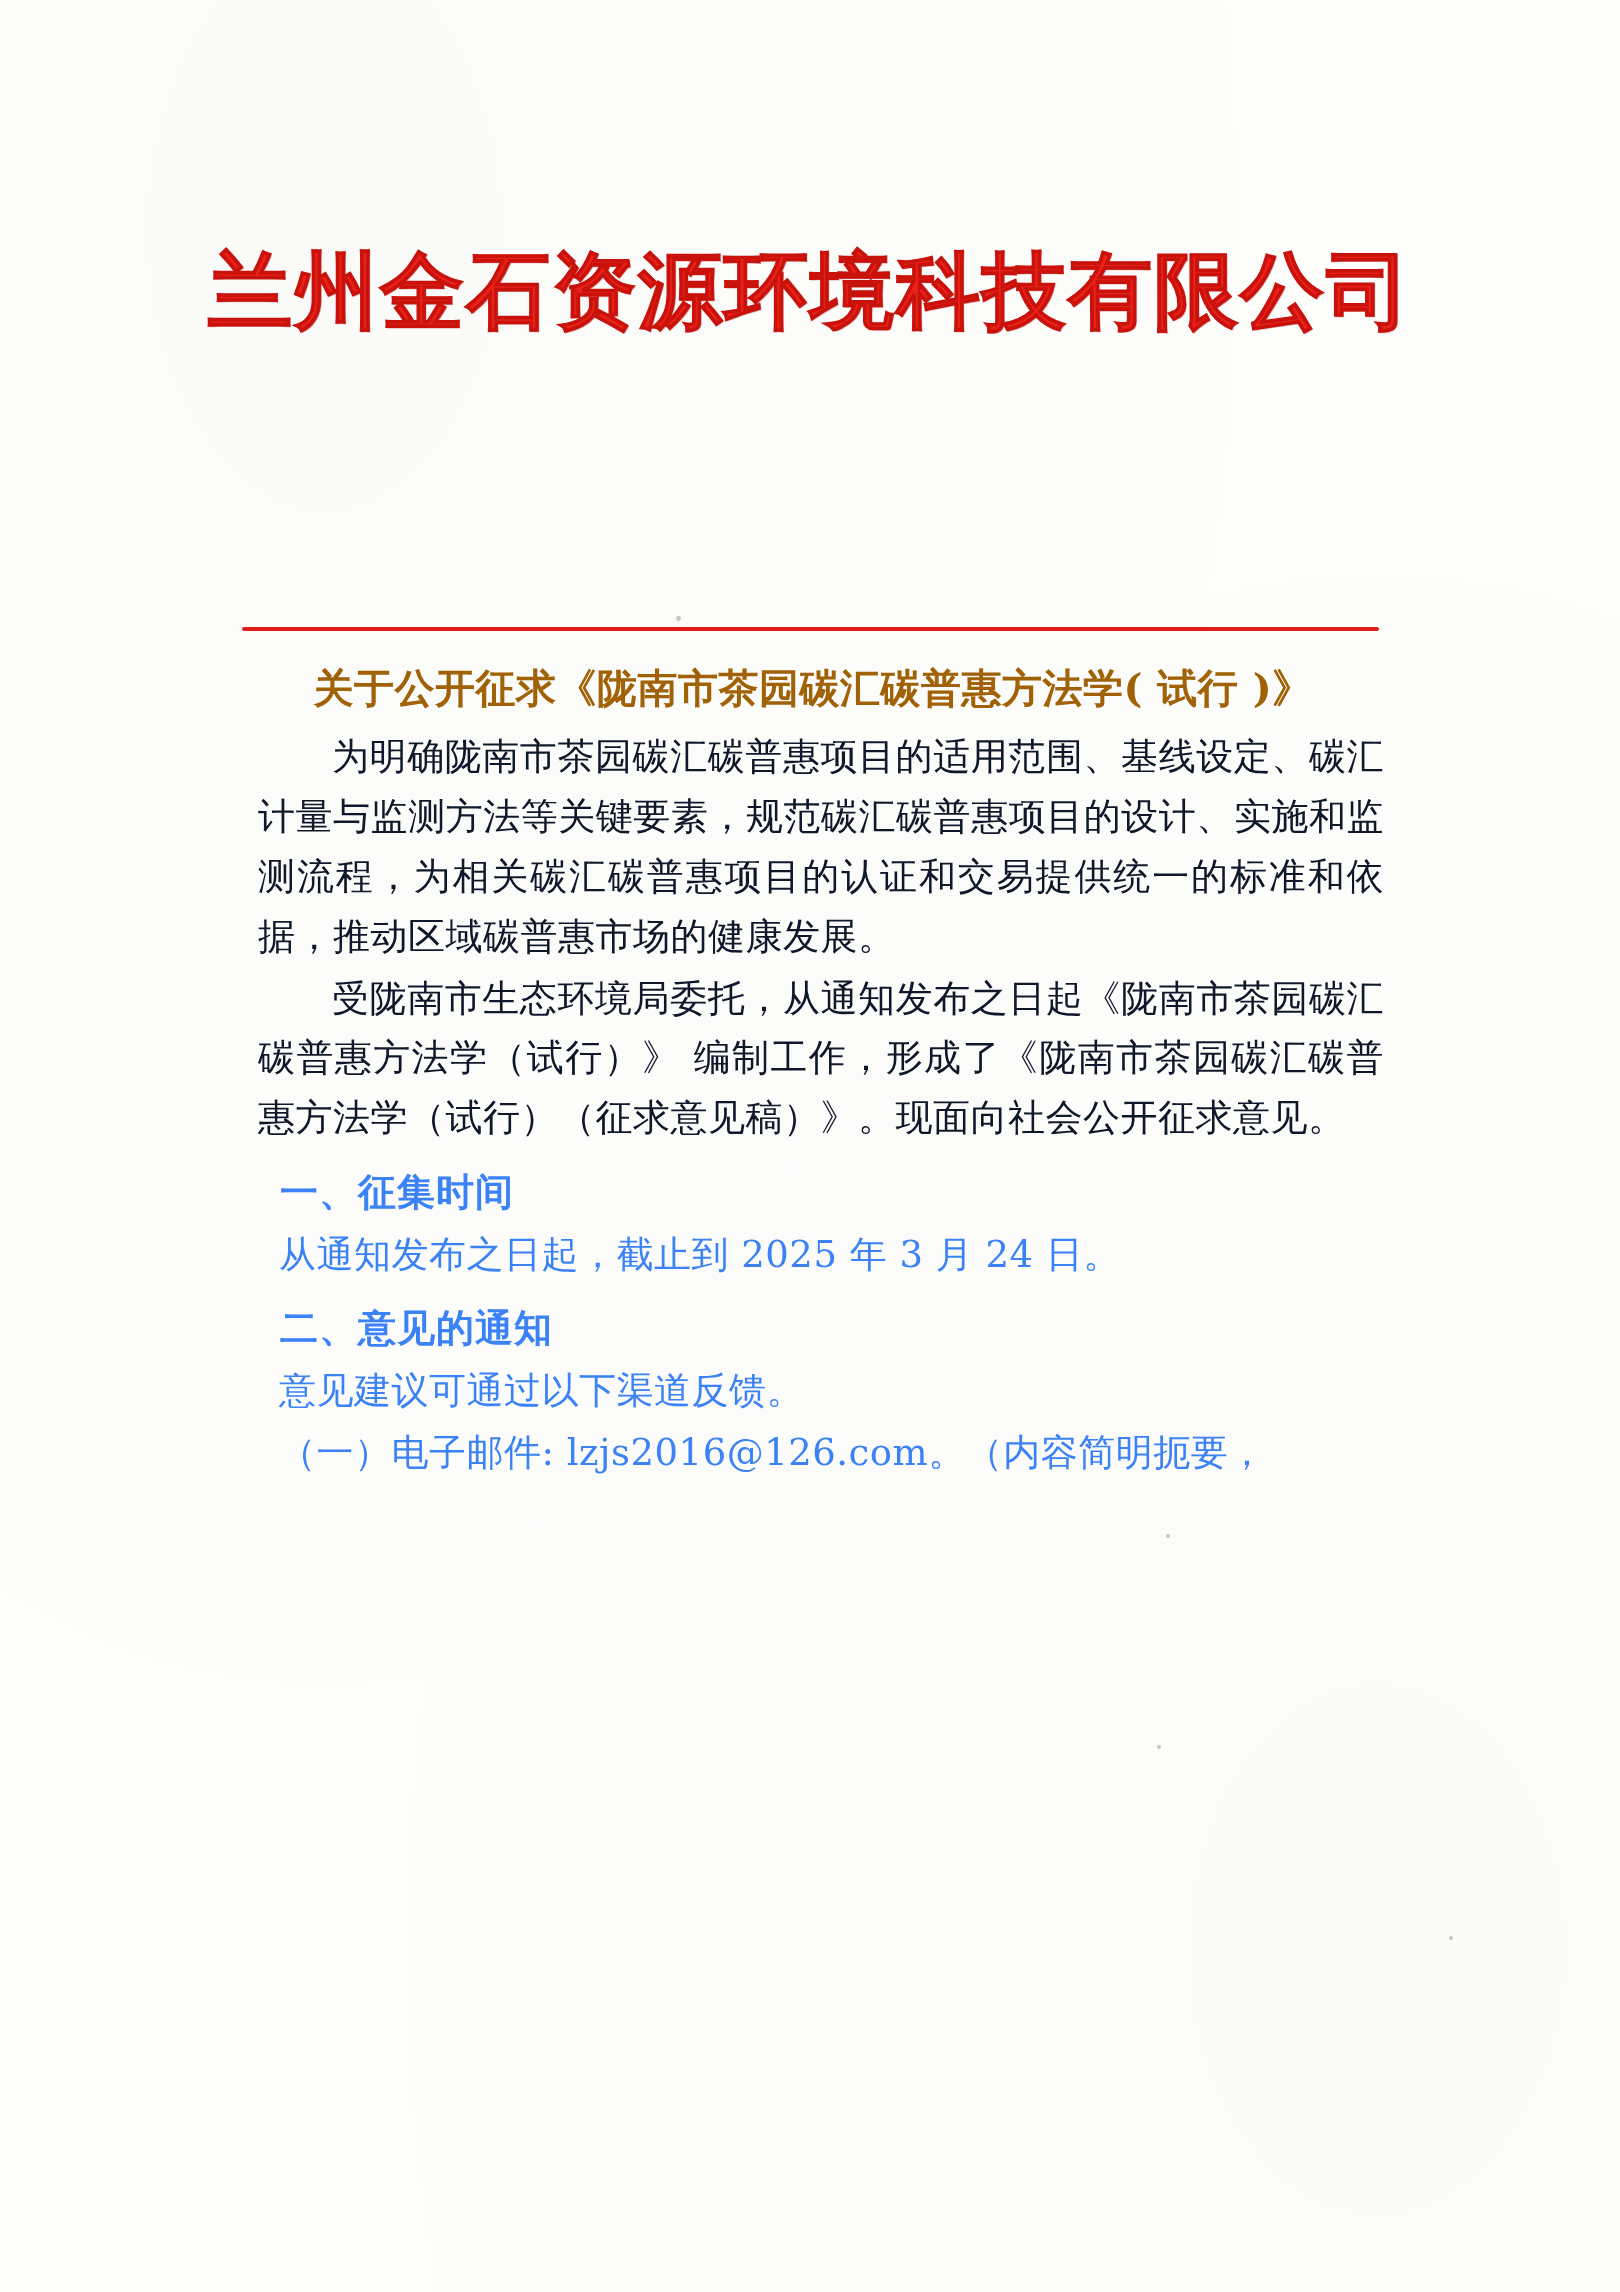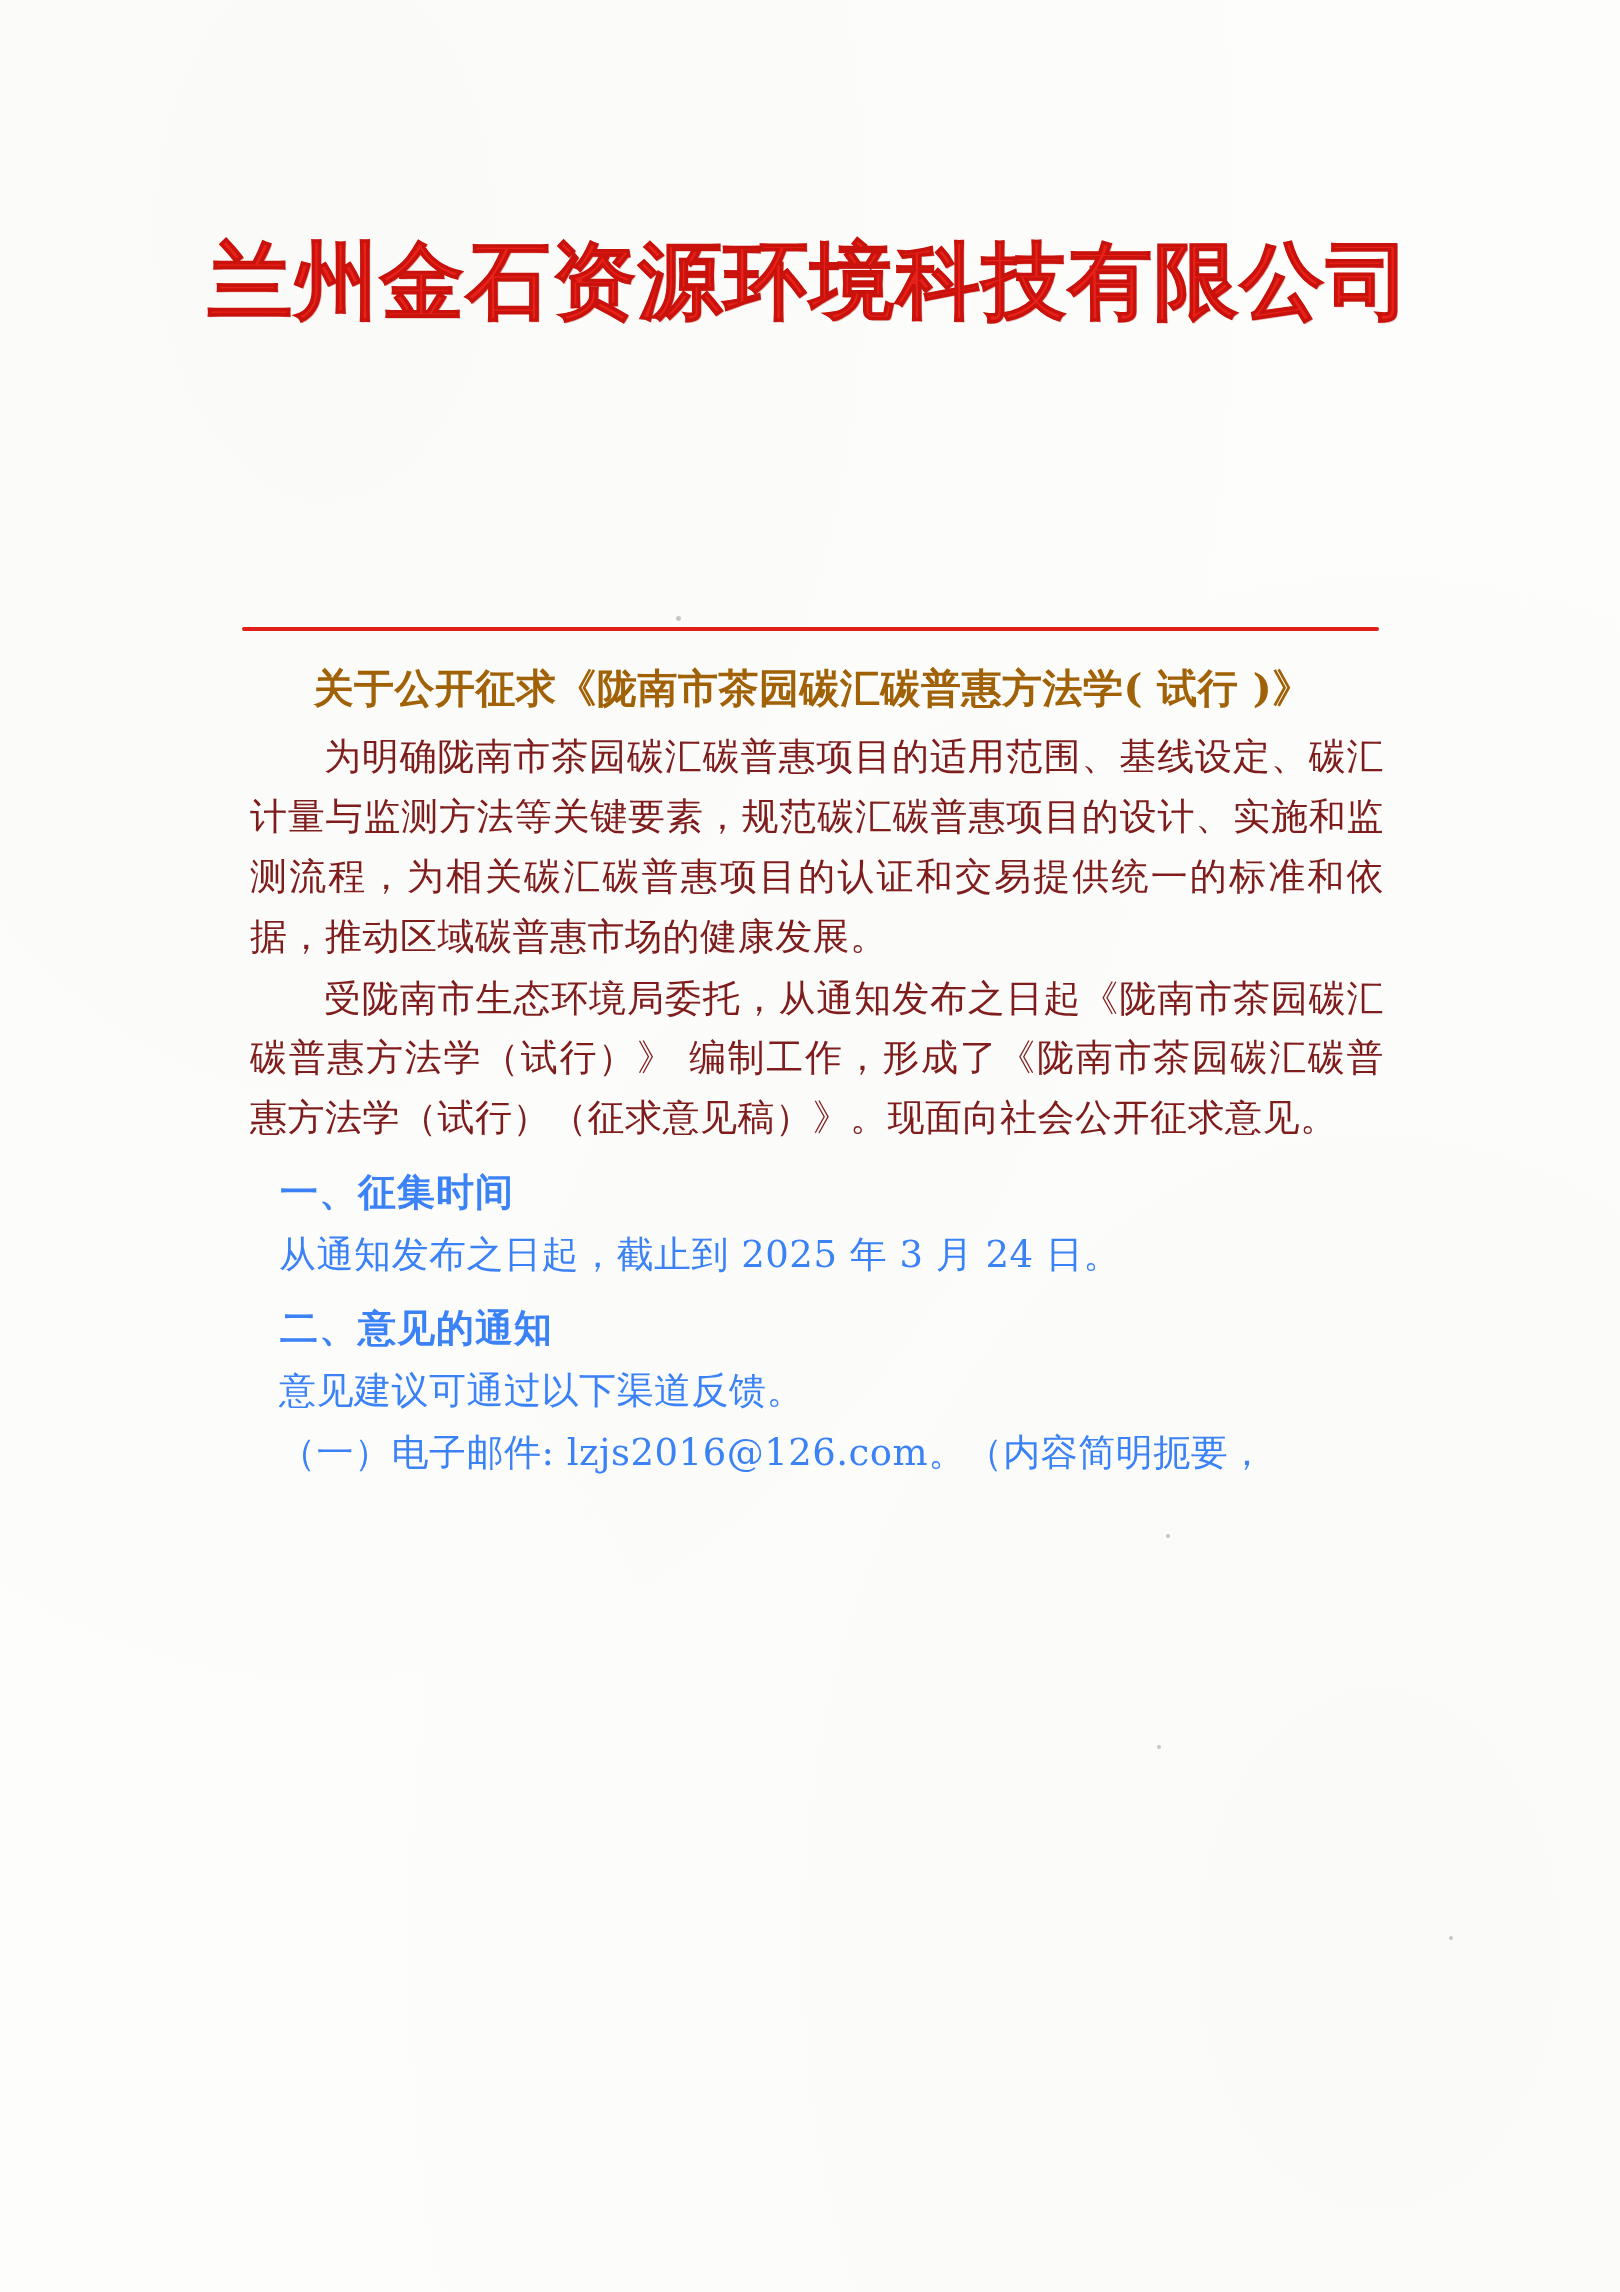--- a/index.html
+++ b/index.html
@@ -30,21 +30,21 @@
     position: absolute;
     inset: 0;
     background:
       radial-gradient(ellipse at 20% 10%, rgba(0,0,0,0.012), rgba(0,0,0,0) 60%),
       radial-gradient(ellipse at 85% 85%, rgba(0,0,0,0.012), rgba(0,0,0,0) 60%);
     pointer-events: none;
   }
 
   .letterhead {
     position: absolute;
-    top: 235px;
+    top: 245px;
     left: 0;
     width: 100%;
     text-align: center;
   }
   .letterhead-title {
     display: inline-block;
     font-family: "DejaVu Serif", "Liberation Serif", serif;
     font-weight: 700;
     font-size: 84px;
     line-height: 1.1;
@@ -82,26 +82,26 @@
     color: #a16207;
     margin: 0 0 9.8px 0;
   }
   .doc-title .line2 {
     display: block;
   }
 
   p.para {
     font-size: 37px;
     line-height: 1.62;
-    margin: 0 0 2px 8px;
+    margin: 0 0 2px 16px;
     text-align: justify;
     text-justify: inter-ideograph;
     text-indent: 2em;
     letter-spacing: 0.5px;
-    color: #7f1d1d;
+    color: #0f172a;
   }
 
   h2.section {
     font-family: "DejaVu Serif", "Liberation Serif", serif;
     font-weight: 700;
     font-size: 38px;
     line-height: 1.6;
     margin: 13.7px 0 2px 0;
     text-indent: 1em;
     letter-spacing: 1px;

